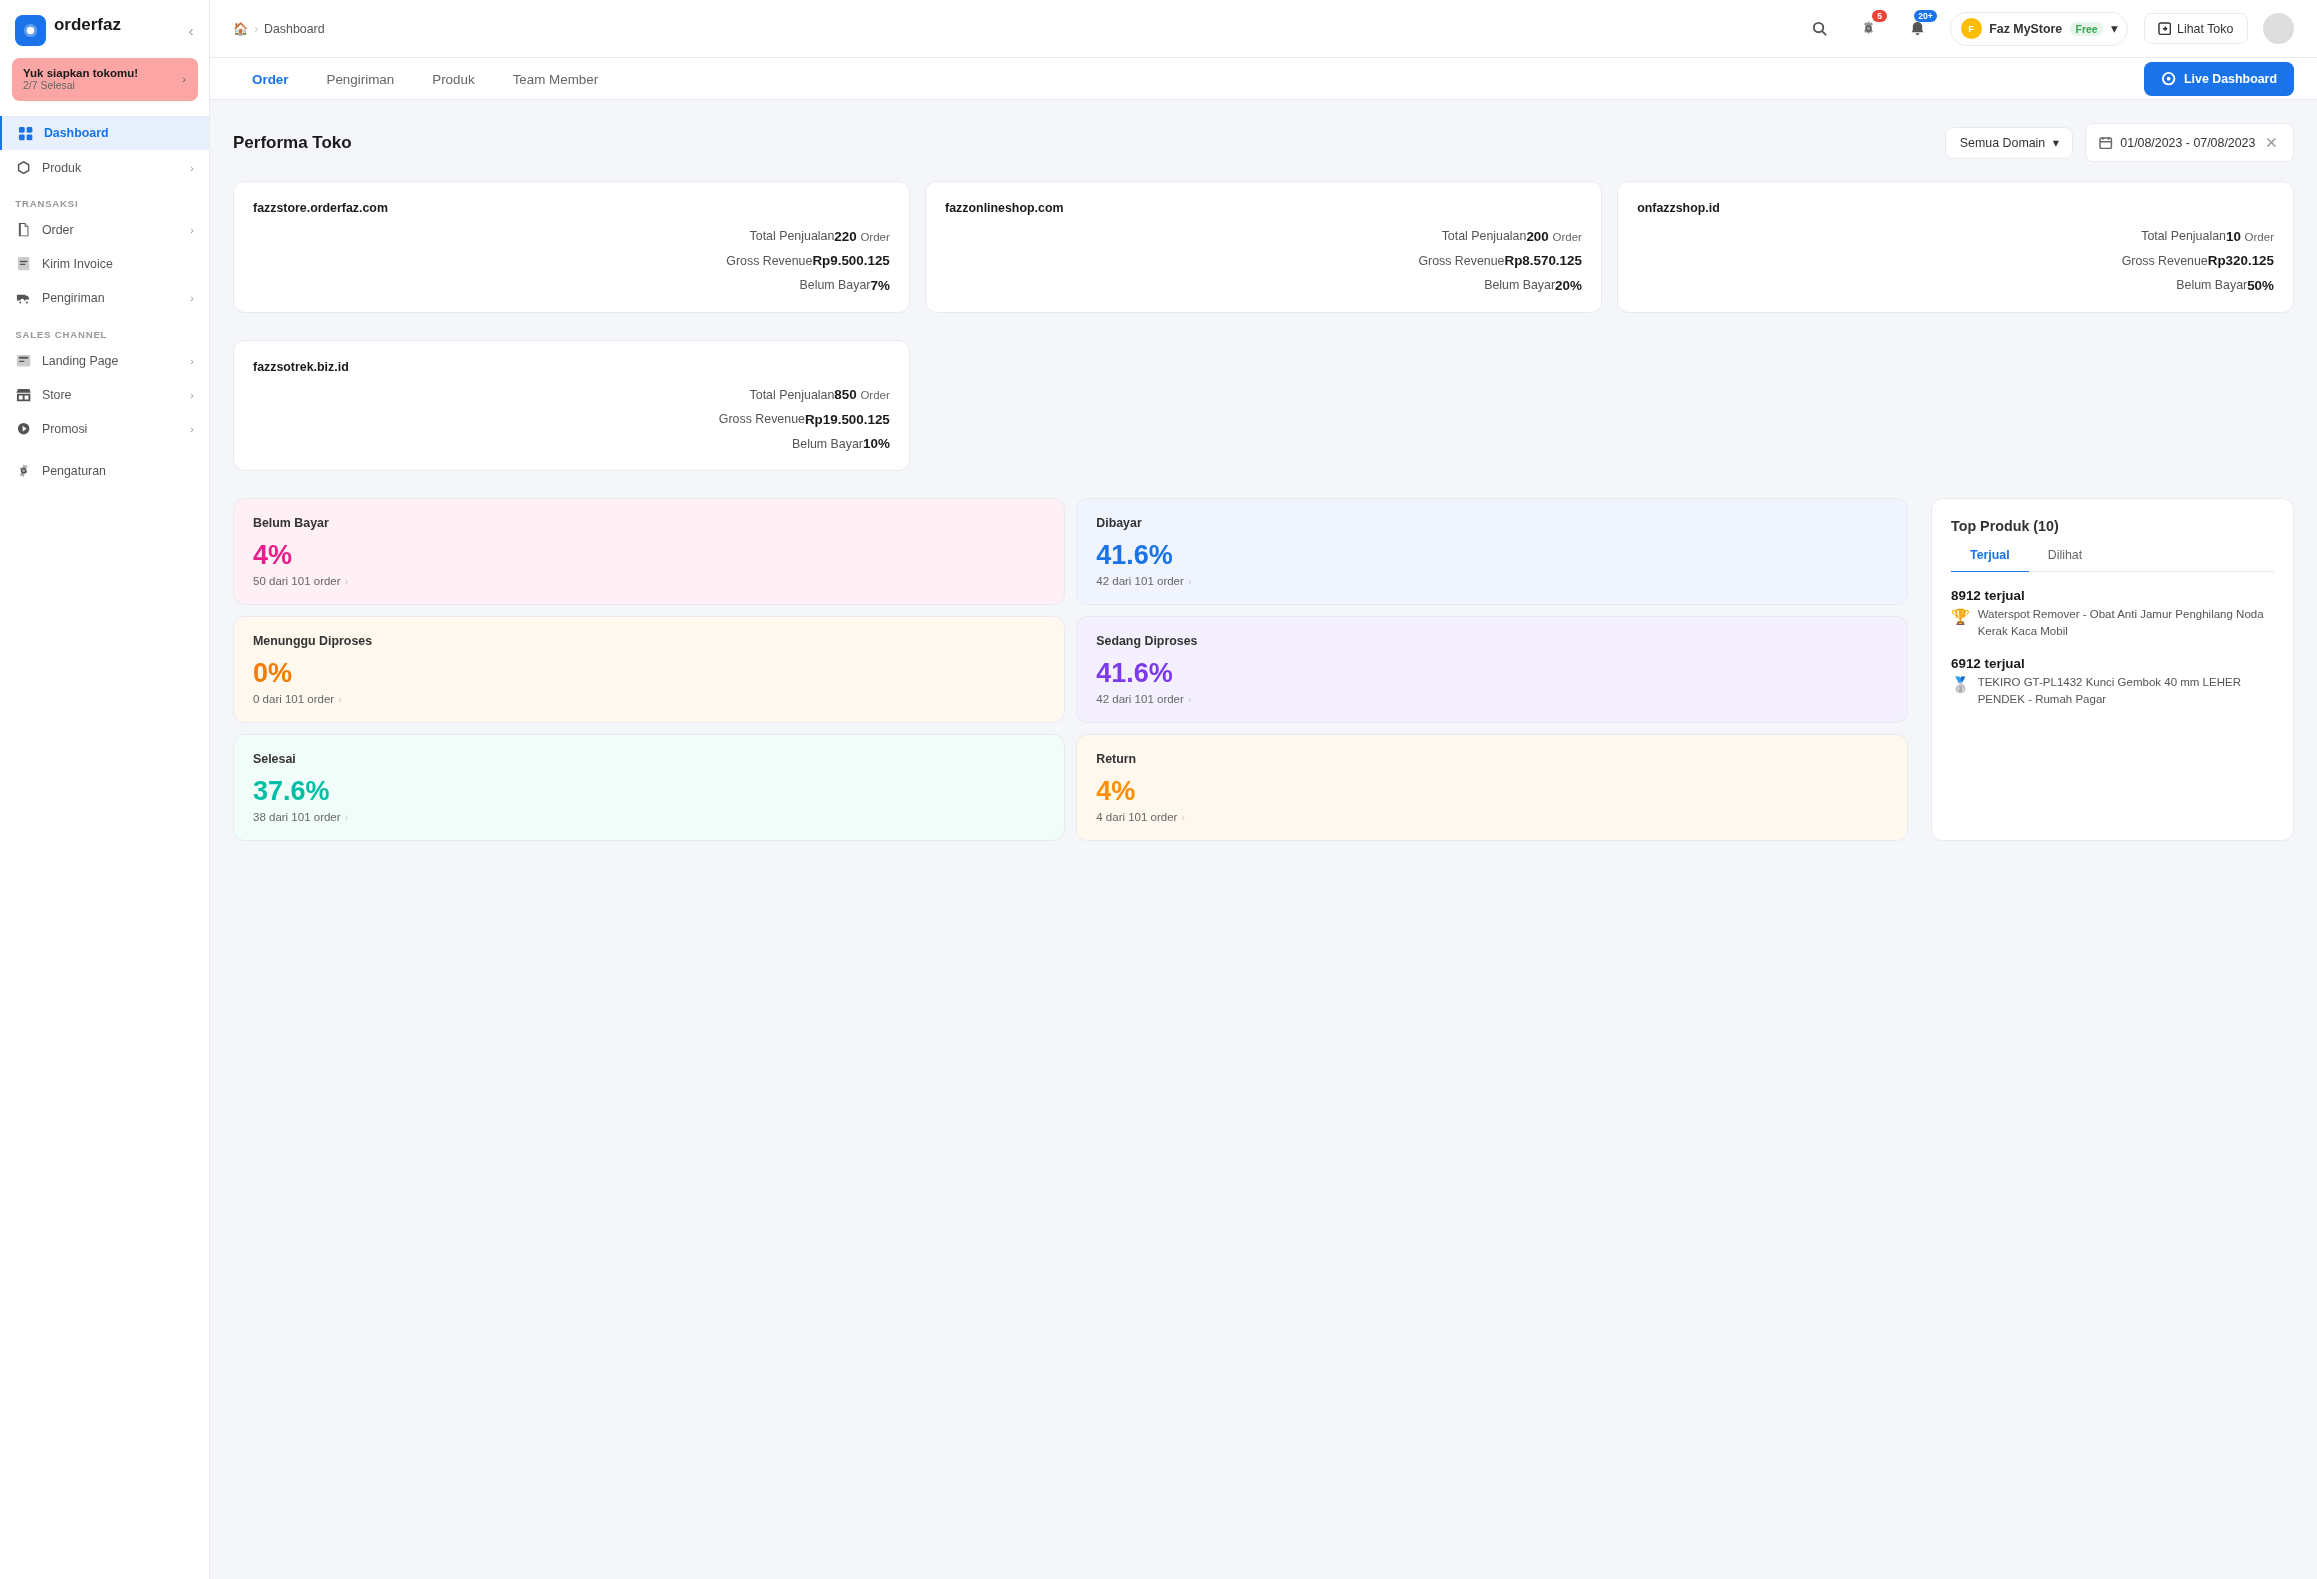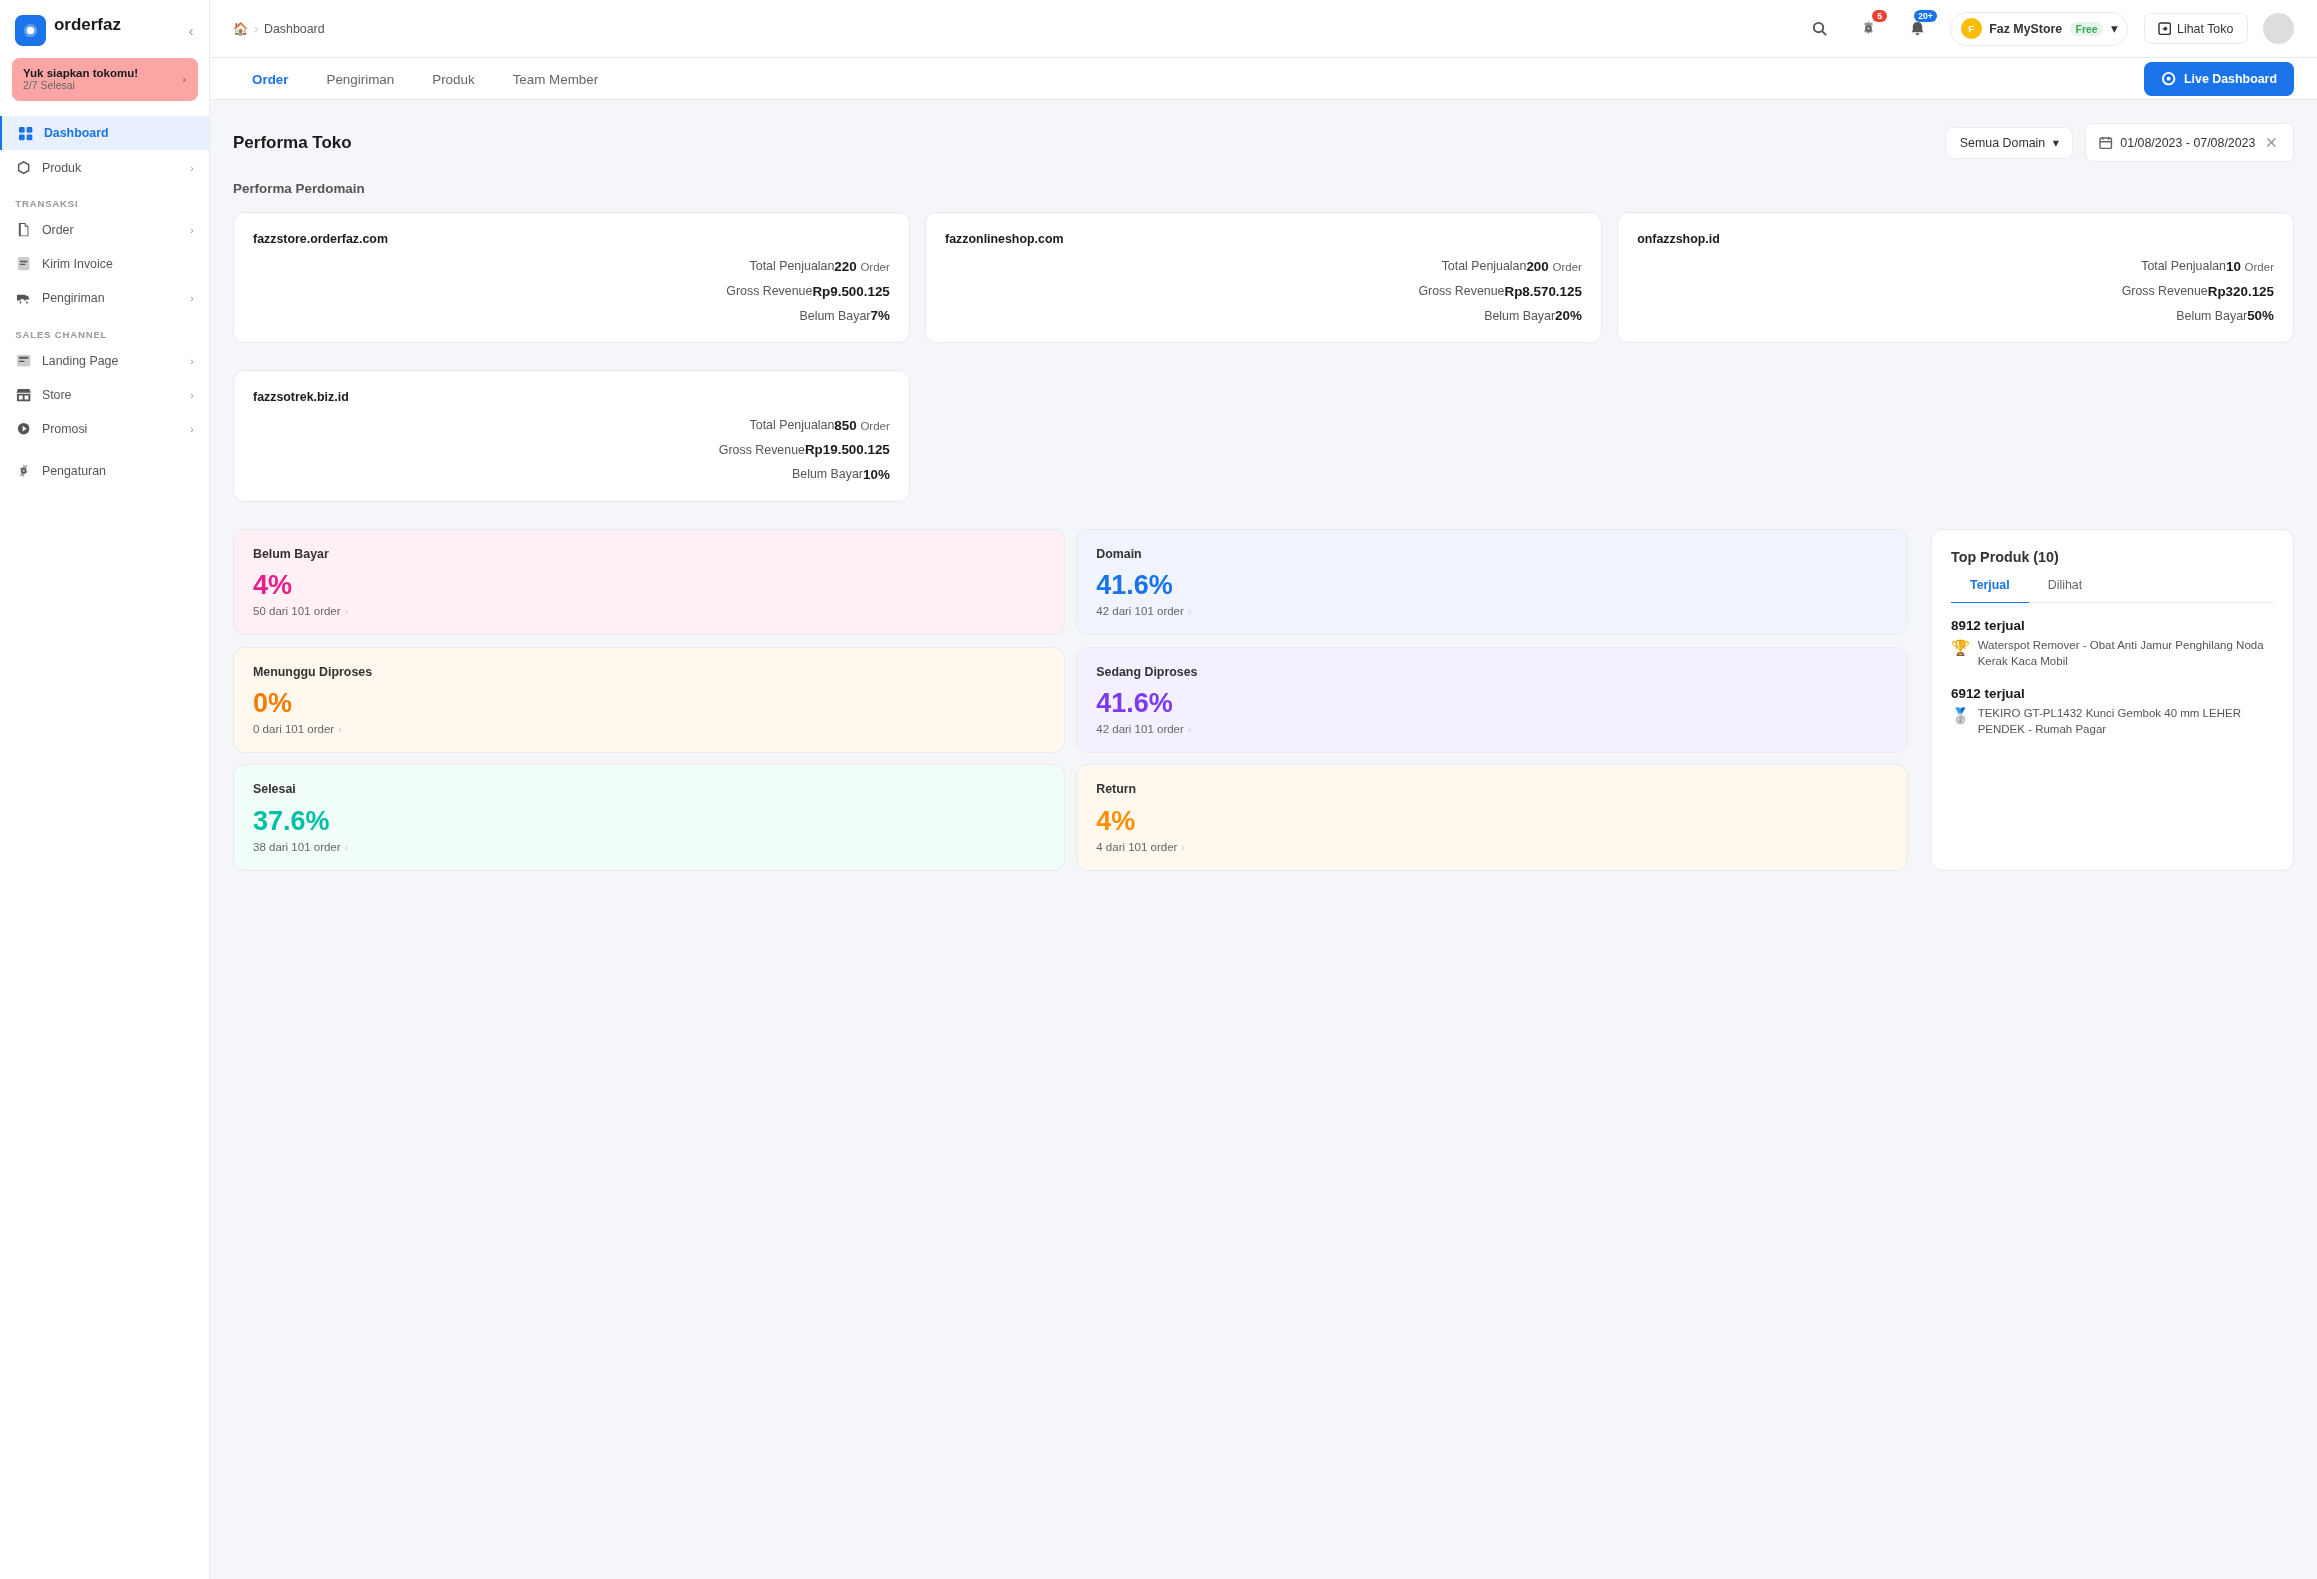--- a/index.html
+++ b/index.html
@@ -310,21 +310,20 @@
               <line x1="4" y1="1" x2="4" y2="4"></line>
               <line x1="10" y1="1" x2="10" y2="4"></line>
               <line x1="1" y1="6" x2="13" y2="6"></line>
             </svg>
             <span>01/08/2023 - 07/08/2023</span>
             <span class="clear-btn">✕</span>
           </div>
         </div>
       </div>
 
-      <div class="section-title">Performa Perdomain</div>
       <div class="domain-cards">
 
         <div class="domain-card">
           <div class="domain-name">fazzstore.orderfaz.com</div>
           <div class="domain-row">
             <span>Total Penjualan</span>
             <span class="domain-val">
               <span class="order-num">220</span>
               <span class="order-label"> </span><span class="order-label">Order</span>
             </span>
@@ -409,21 +408,21 @@
             <div class="status-card" style="background: #fff0f6;">
               <div class="status-card-title">Belum Bayar</div>
               <div class="status-pct pink">4%</div>
               <div class="status-detail">
                 <span>50 dari 101 order</span>
                 <span class="status-arrow">›</span>
               </div>
             </div>
 
             <div class="status-card" style="background: #f0f4ff;">
-              <div class="status-card-title">Domain</div>
+              <div class="status-card-title">Dibayar</div>
               <div class="status-pct blue">41.6%</div>
               <div class="status-detail">
                 <span>42 dari 101 order</span>
                 <span class="status-arrow">›</span>
               </div>
             </div>
 
             <div class="status-card" style="background: #fff8ee;">
               <div class="status-card-title">Menunggu Diproses</div>
               <div class="status-pct orange">0%</div>

